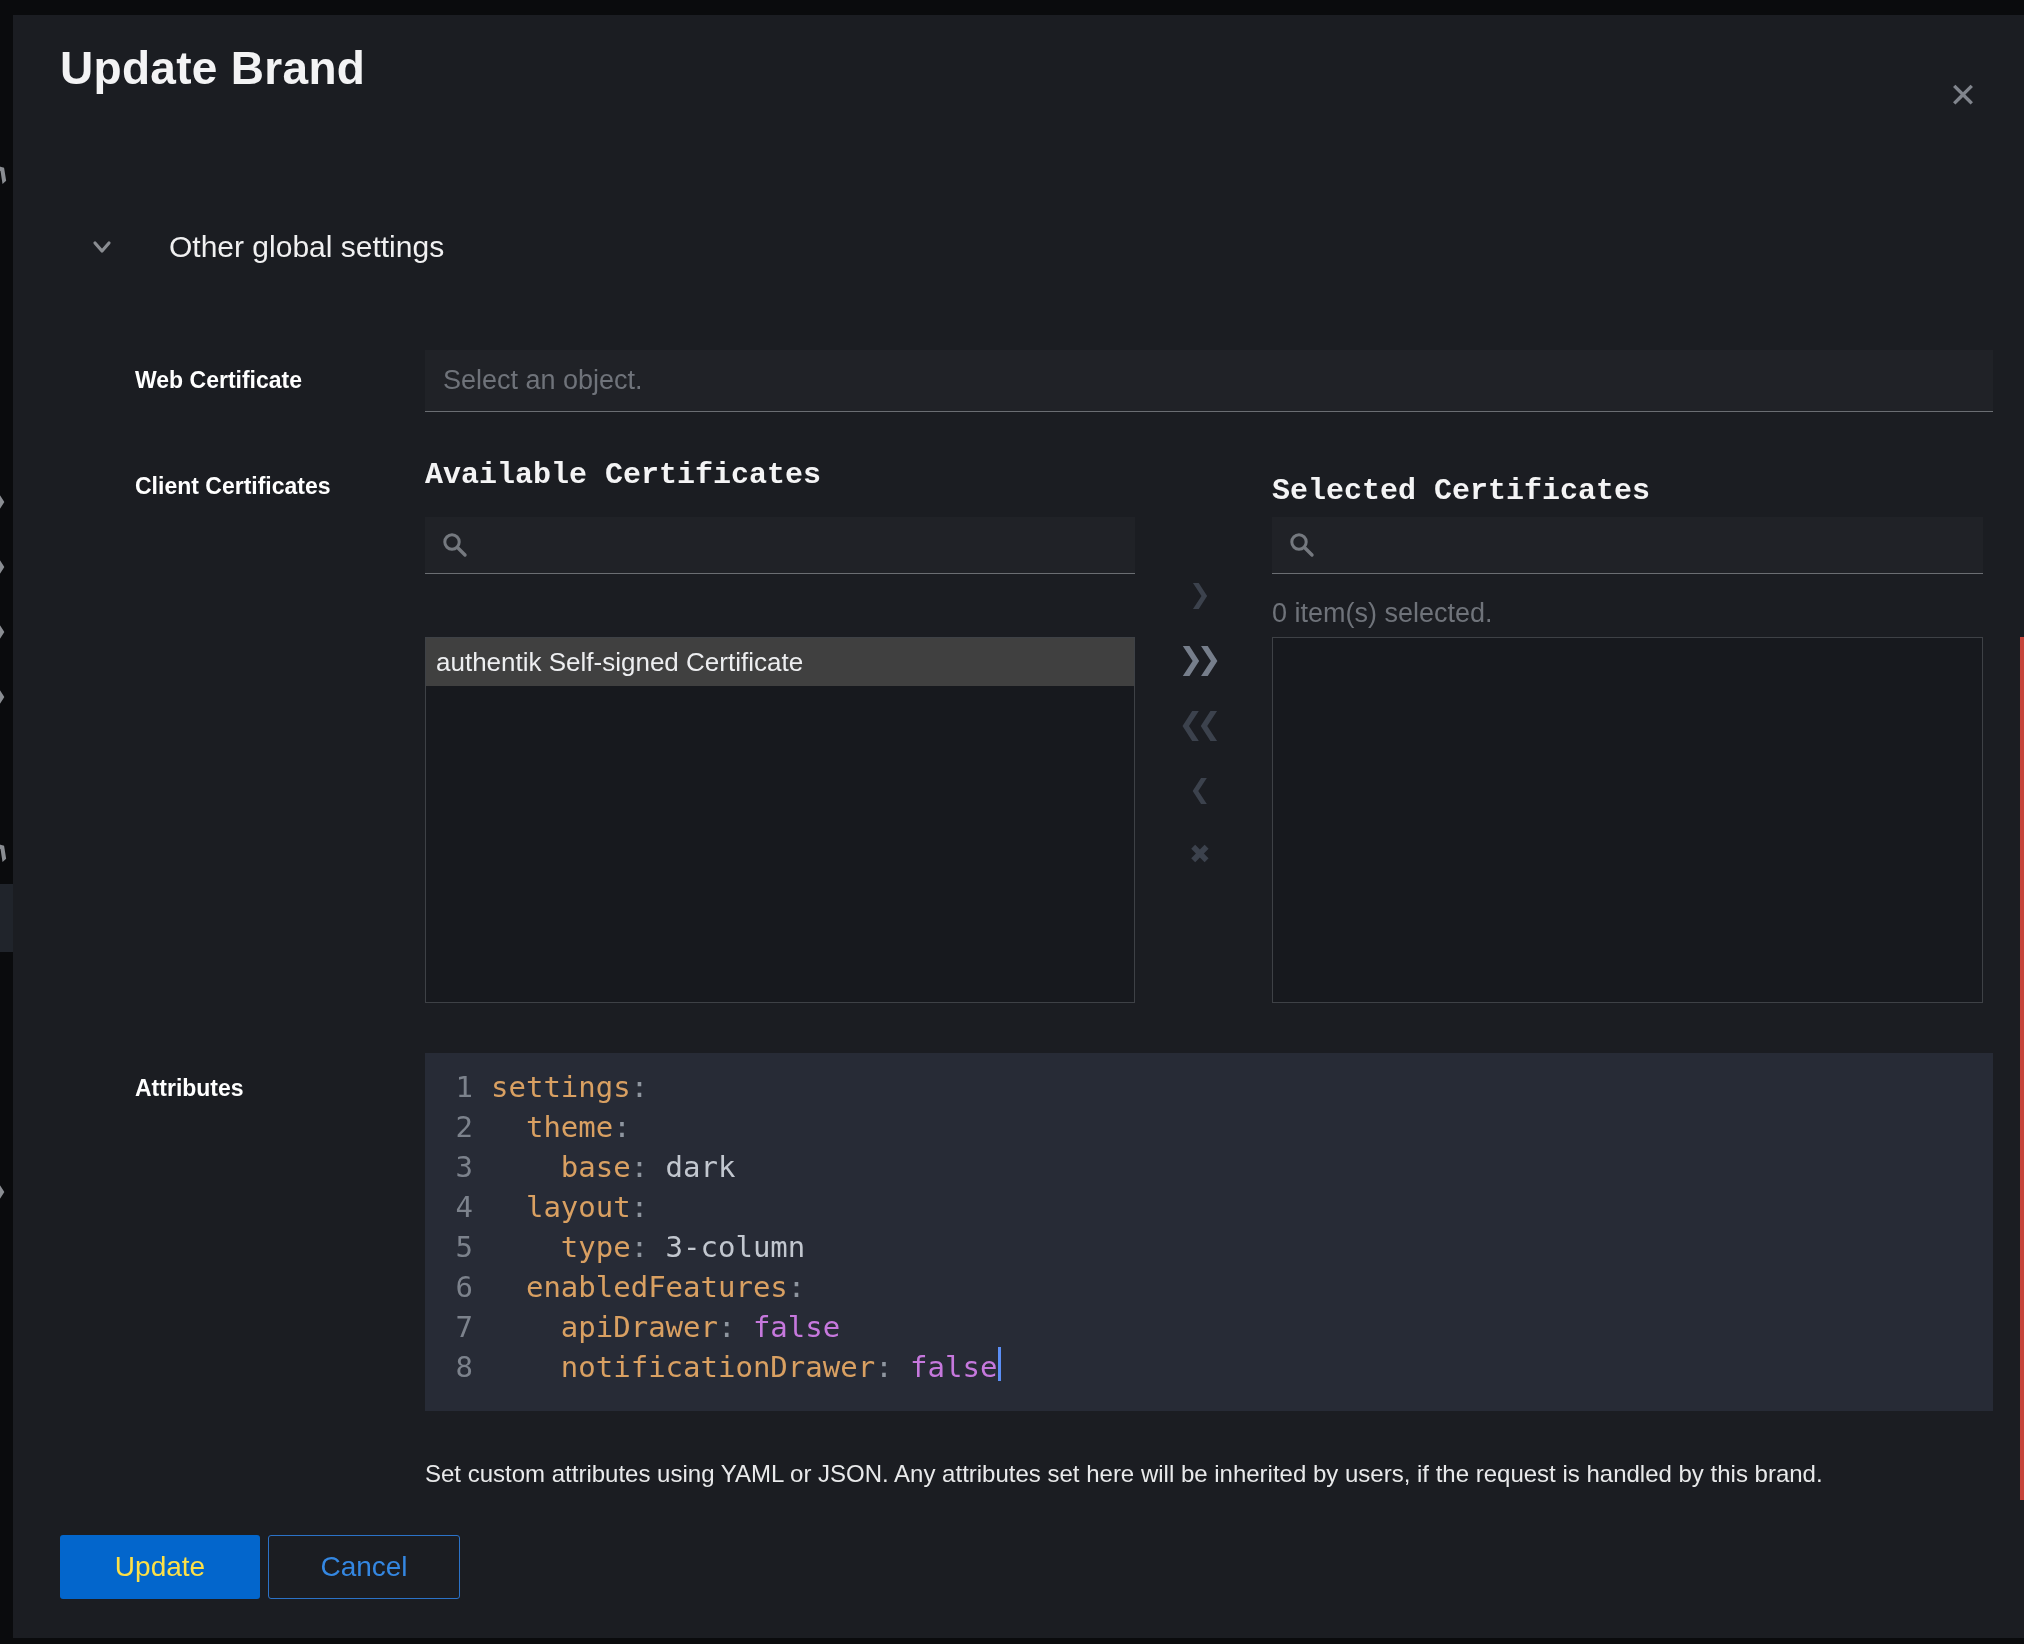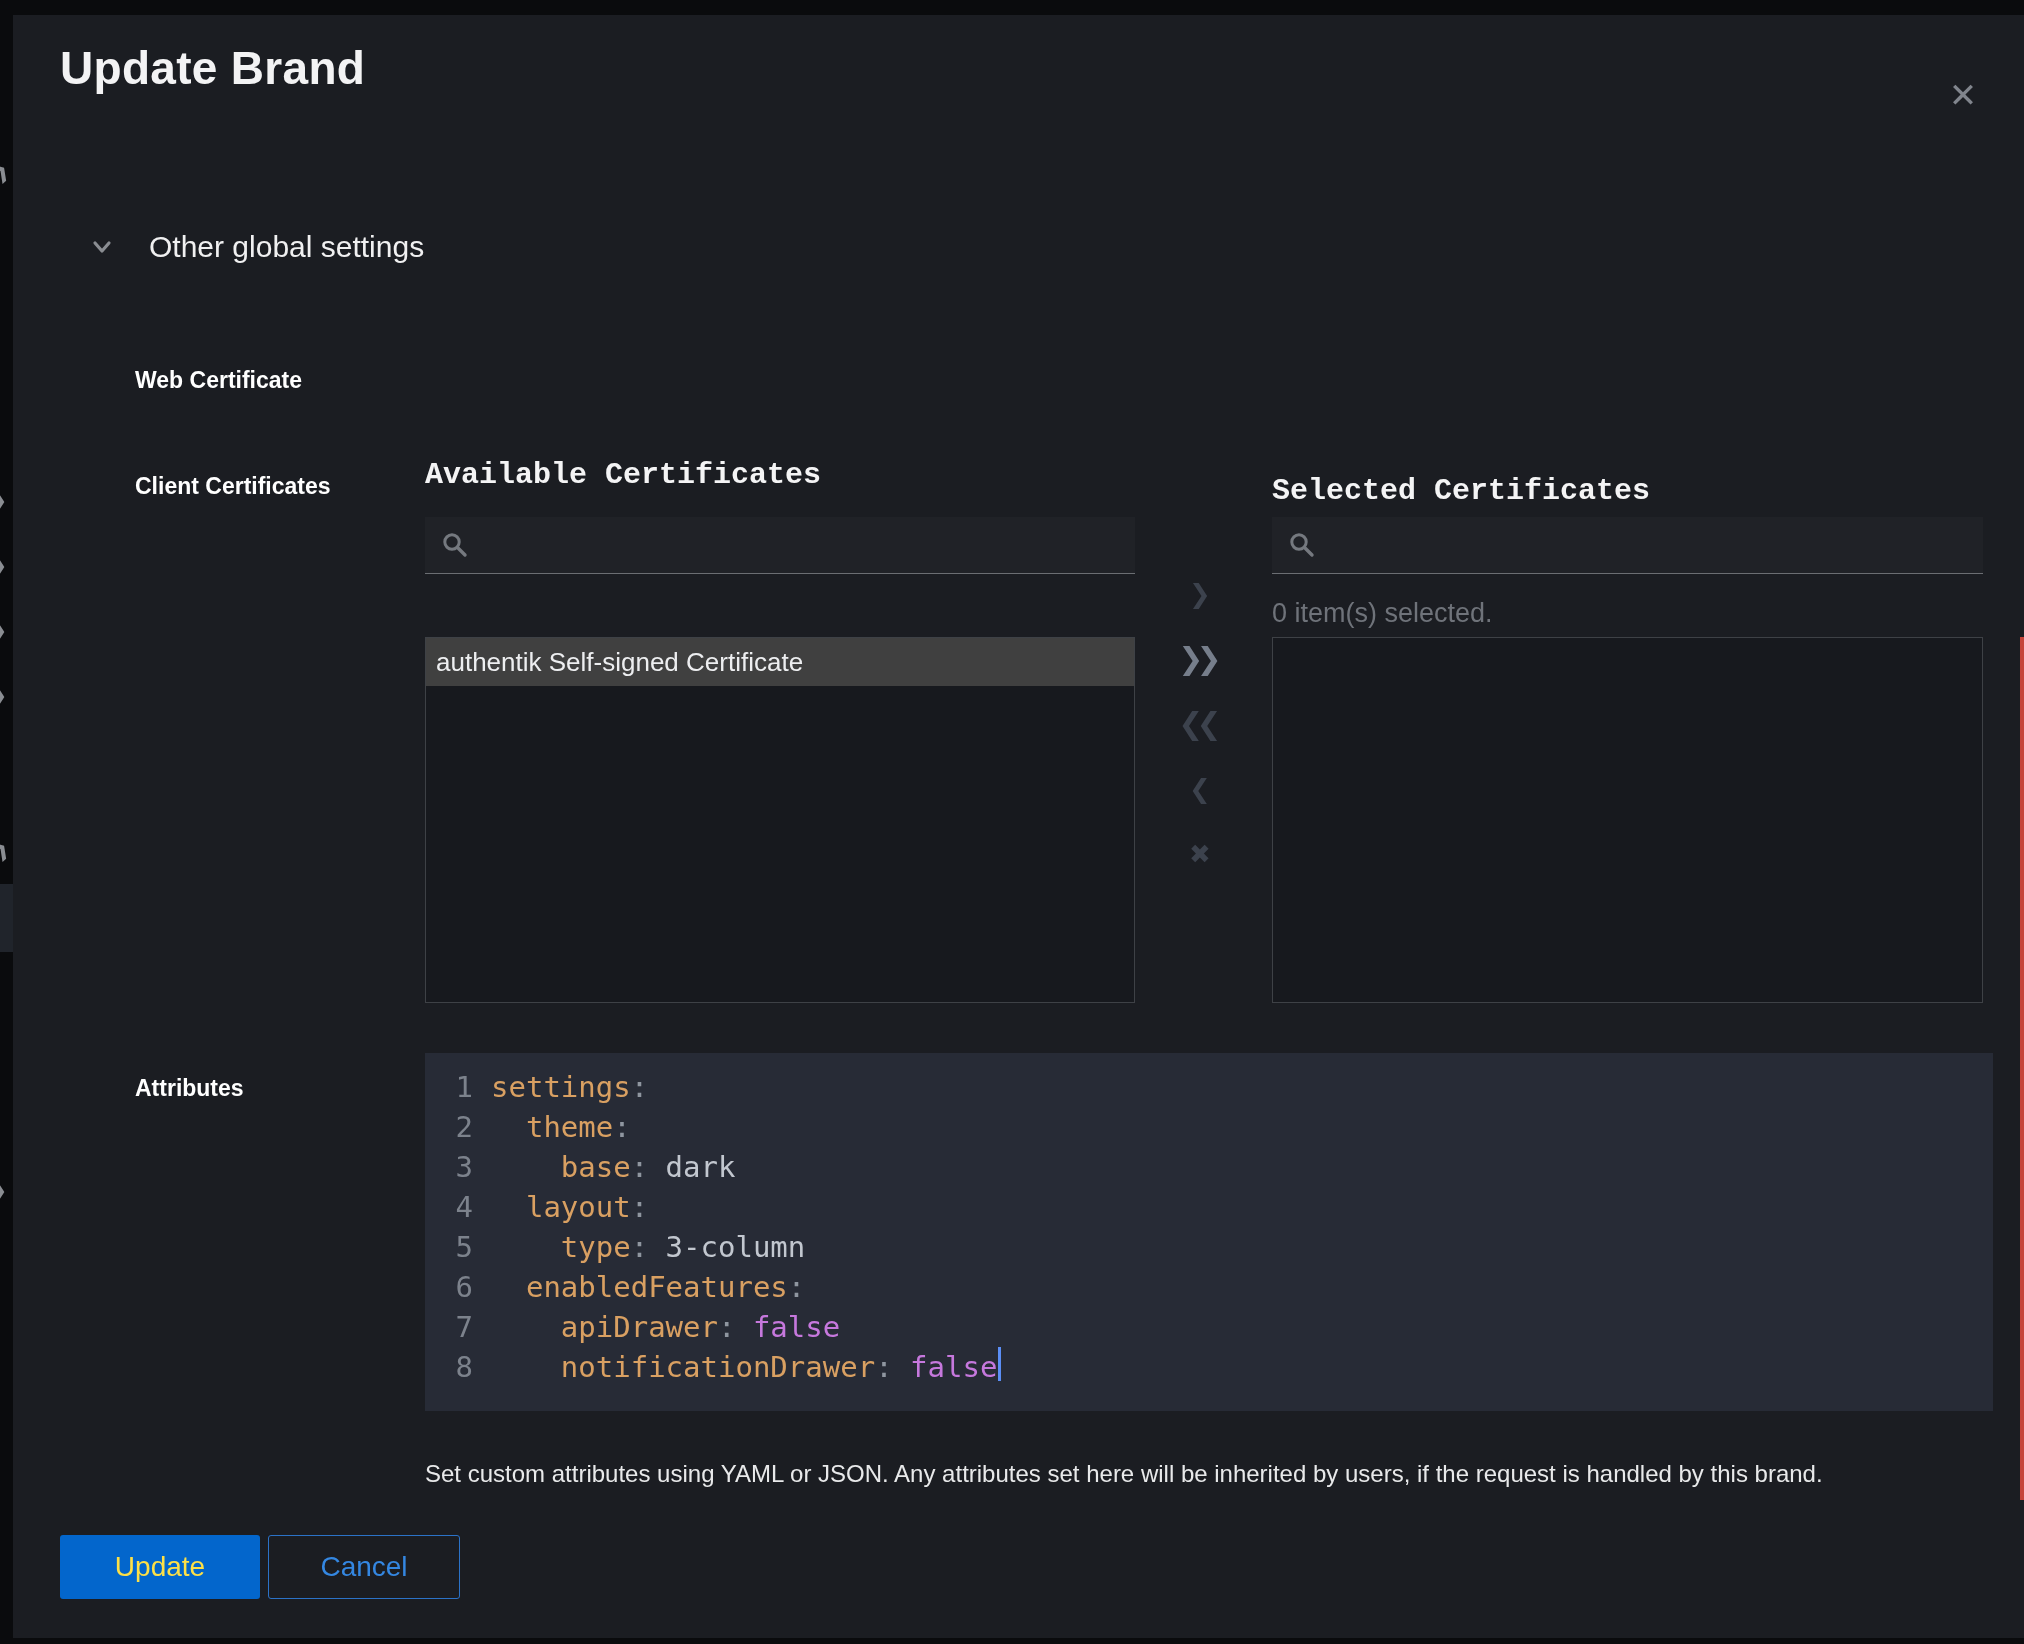--- a/index.html
+++ b/index.html
@@ -23,21 +23,21 @@
   
   .red-strip{position:absolute;left:2020px;top:637px;width:4px;height:863px;background:#c6443a;z-index:6;}
 
   
   .modal{position:absolute;left:13px;top:15px;width:2011px;height:1623px;background:#1b1d22;z-index:1;}
   .modal-title{position:absolute;left:47px;top:26px;font-size:46px;font-weight:700;color:#f3f3f4;letter-spacing:.3px;}
   .close-btn{position:absolute;left:1922px;top:52px;width:56px;height:56px;background:none;border:none;cursor:pointer;
     color:#81858d;font-size:34px;font-weight:700;font-family:"DejaVu Sans",sans-serif;line-height:56px;text-align:center;padding:0;}
 
   
-  .section-row{position:absolute;left:78px;top:215px;display:flex;align-items:center;gap:36px;cursor:pointer;}
+  .section-row{position:absolute;left:78px;top:215px;display:flex;align-items:center;gap:56px;cursor:pointer;}
   .section-chevron{width:22px;height:22px;display:inline-block;}
   .section-label{font-size:30px;color:#f0f0f1;}
 
   
   .form-label{position:absolute;left:122px;font-size:23px;font-weight:700;color:#fff;}
   .lbl-webcert{top:352px;}
   .lbl-clientcert{top:458px;}
   .lbl-attributes{top:1060px;}
 
   .text-input{
@@ -118,20 +118,21 @@
   <div class="section-row">
     <span class="section-chevron">
       <svg width="22" height="22" viewBox="0 0 22 22">
         <polyline points="4,7 11,15 18,7" fill="none" stroke="#8a8d92" stroke-width="3.2" stroke-linecap="round" stroke-linejoin="round"></polyline>
       </svg>
     </span>
     <span class="section-label">Other global settings</span>
   </div>
 
   <div class="form-label lbl-webcert">Web Certificate</div>
+  <input class="text-input" type="text" placeholder="Select an object." style="">
 
   <div class="form-label lbl-clientcert">Client Certificates</div>
 
   <div class="dual-heading head-available">Available Certificates</div>
   <div class="dual-heading head-selected">Selected Certificates</div>
 
   <div class="search-box search-available">
     <svg width="28" height="28" viewBox="0 0 28 28">
       <circle cx="11" cy="11" r="7.2" fill="none" stroke="#75797f" stroke-width="3"></circle>
       <line x1="16.5" y1="16.5" x2="24" y2="24" stroke="#75797f" stroke-width="3.4" stroke-linecap="round"></line>

